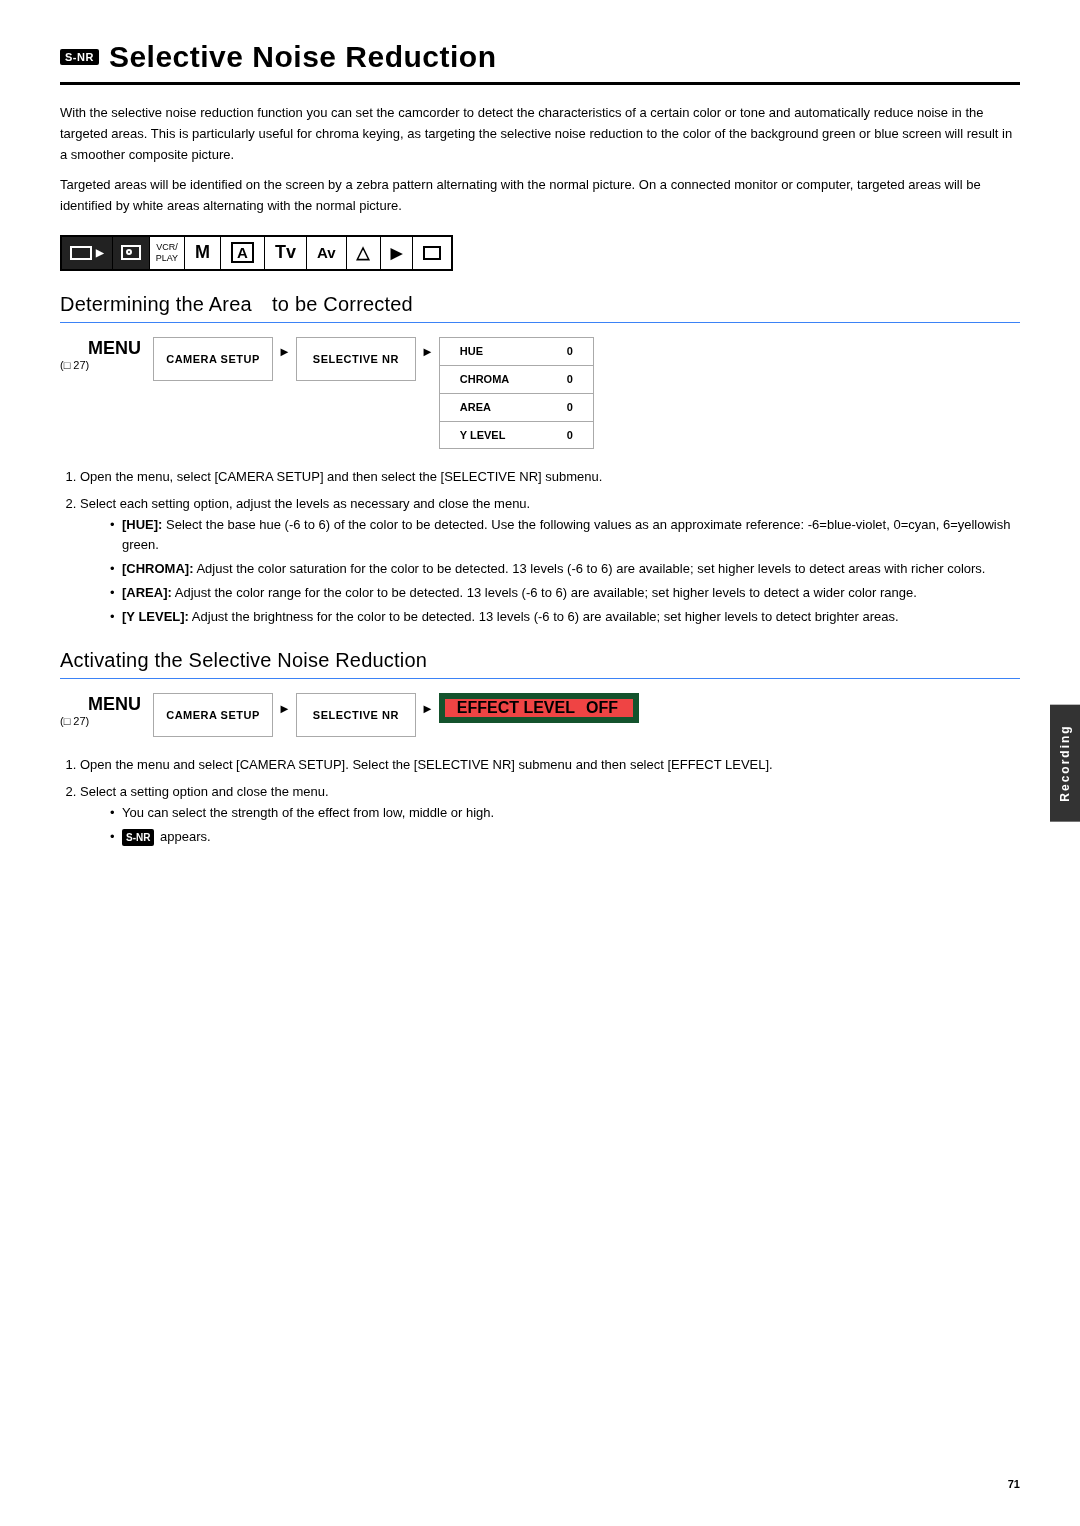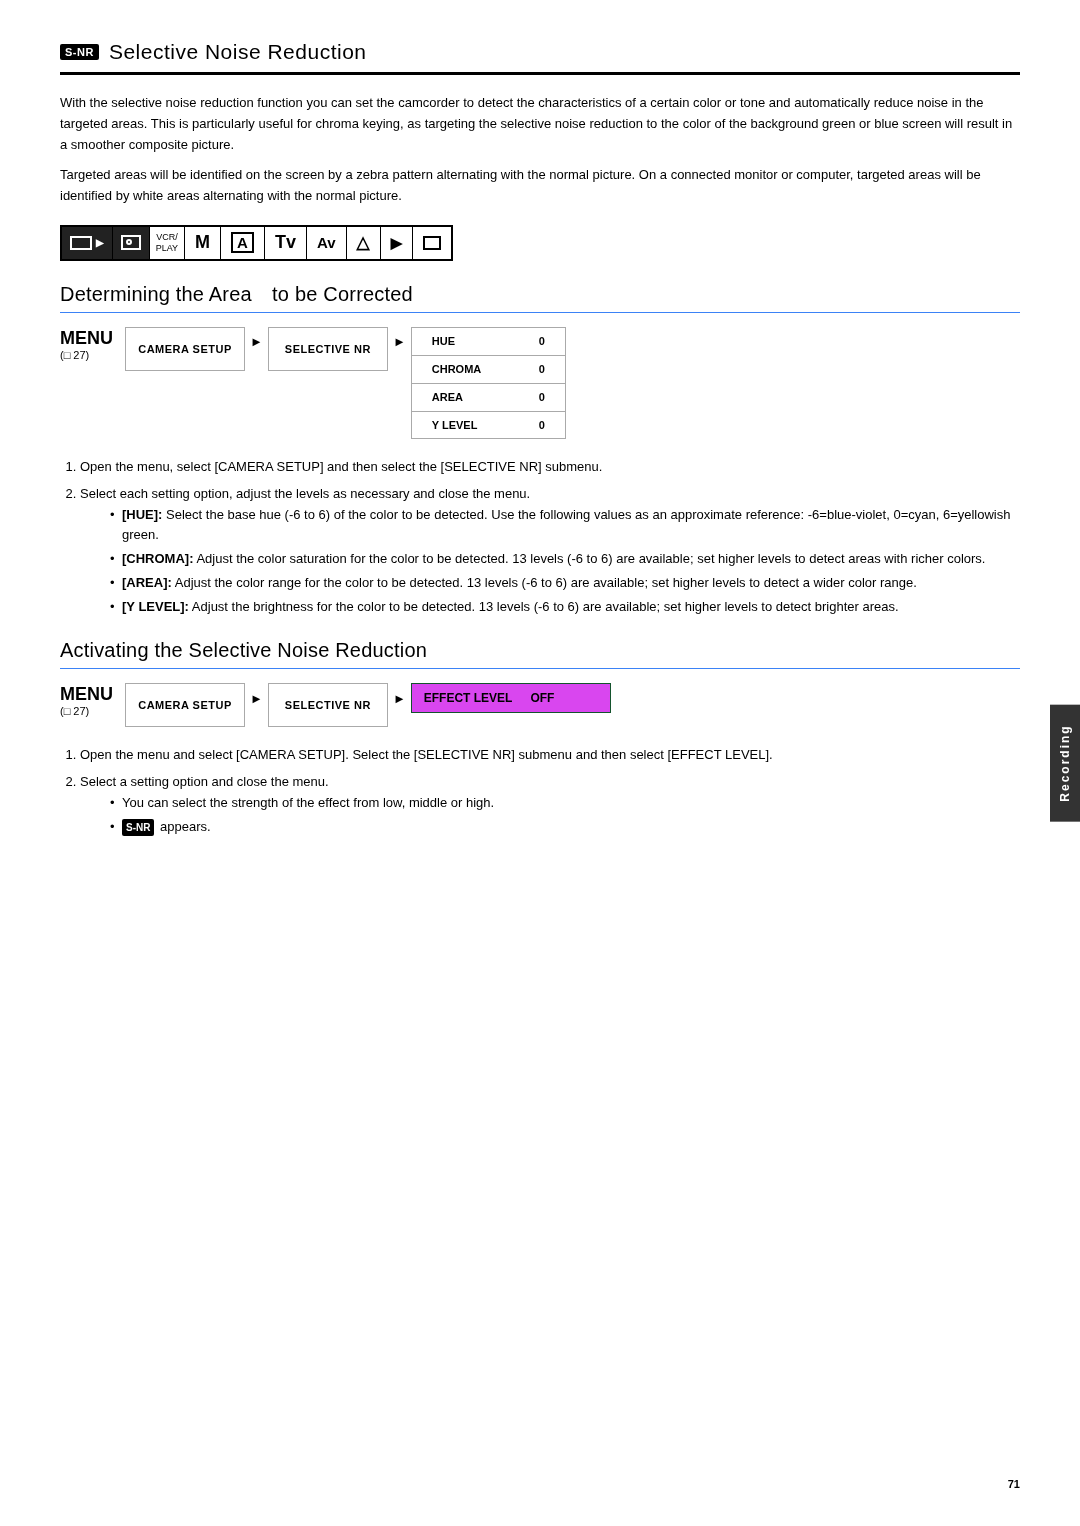--- a/index.html
+++ b/index.html
@@ -27,22 +27,22 @@
       background: #000;
       color: #fff;
       font-size: 11px;
       font-weight: bold;
       padding: 2px 5px;
       border-radius: 2px;
       letter-spacing: 0.5px;
       white-space: nowrap;
     }
     .page-title h1 {
-      font-size: 21px;
-      font-weight: normal;
+      font-size: 30px;
+      font-weight: bold;
       letter-spacing: 0.5px;
     }
 
     
     .intro-section p {
       font-size: 13px;
       line-height: 1.6;
       margin-bottom: 10px;
     }
 
@@ -183,20 +183,21 @@
       margin-bottom: 18px;
     }
 
     .diag-menu-label {
       margin-right: 12px;
       padding-top: 2px;
     }
     .diag-menu-label .menu-text {
       font-size: 18px;
       font-weight: bold;
+      margin-left: 28px;
     }
     .diag-menu-label .menu-ref {
       font-size: 11px;
     }
 
     .diag-chain {
       display: flex;
       align-items: flex-start;
     }
 
@@ -237,29 +238,29 @@
       display: flex;
       justify-content: space-between;
       align-items: center;
       height: 28px;
     }
     .diag-result-row:last-child {
       border-bottom: 1px solid #aaa;
     }
 
     .diag2-result {
-      border: 1px solid #14532d;
+      border: 6px solid #14532d;
       padding: 4px 12px;
-      font-size: 12px;
+      font-size: 16px;
       font-weight: bold;
       min-width: 200px;
       height: 30px;
       display: flex;
       align-items: center;
-      background: #d946ef;
+      background: #ef4444;
       gap: 6px;
     }
   </style>
 </head>
 <body>
 
 <div class="page-title">
   <span class="snr-badge">S-NR</span>
   <h1>Selective Noise Reduction</h1>
 </div>
@@ -389,21 +390,21 @@
       <div class="menu-text">MENU</div>
       <div class="menu-ref">(□ 27)</div>
     </div>
     <div class="diag-chain">
       <div class="diag-box">CAMERA SETUP</div>
       <div class="diag-arrow">►</div>
       <div class="diag-box">SELECTIVE NR</div>
       <div class="diag-arrow">►</div>
       <div class="diag2-result">
         <span>EFFECT LEVEL</span>
-        <span style="margin-left:12px;text-align:right;">OFF</span>
+        <span style="margin-left:5px;text-align:right;">OFF</span>
       </div>
     </div>
   </div>
 
   <div class="instructions">
     <ol>
       <li>Open the menu and select [CAMERA SETUP]. Select the [SELECTIVE NR] submenu and then select [EFFECT LEVEL].</li>
       <li>
         <span>Select a setting option and close the menu.</span>
         <ul>

